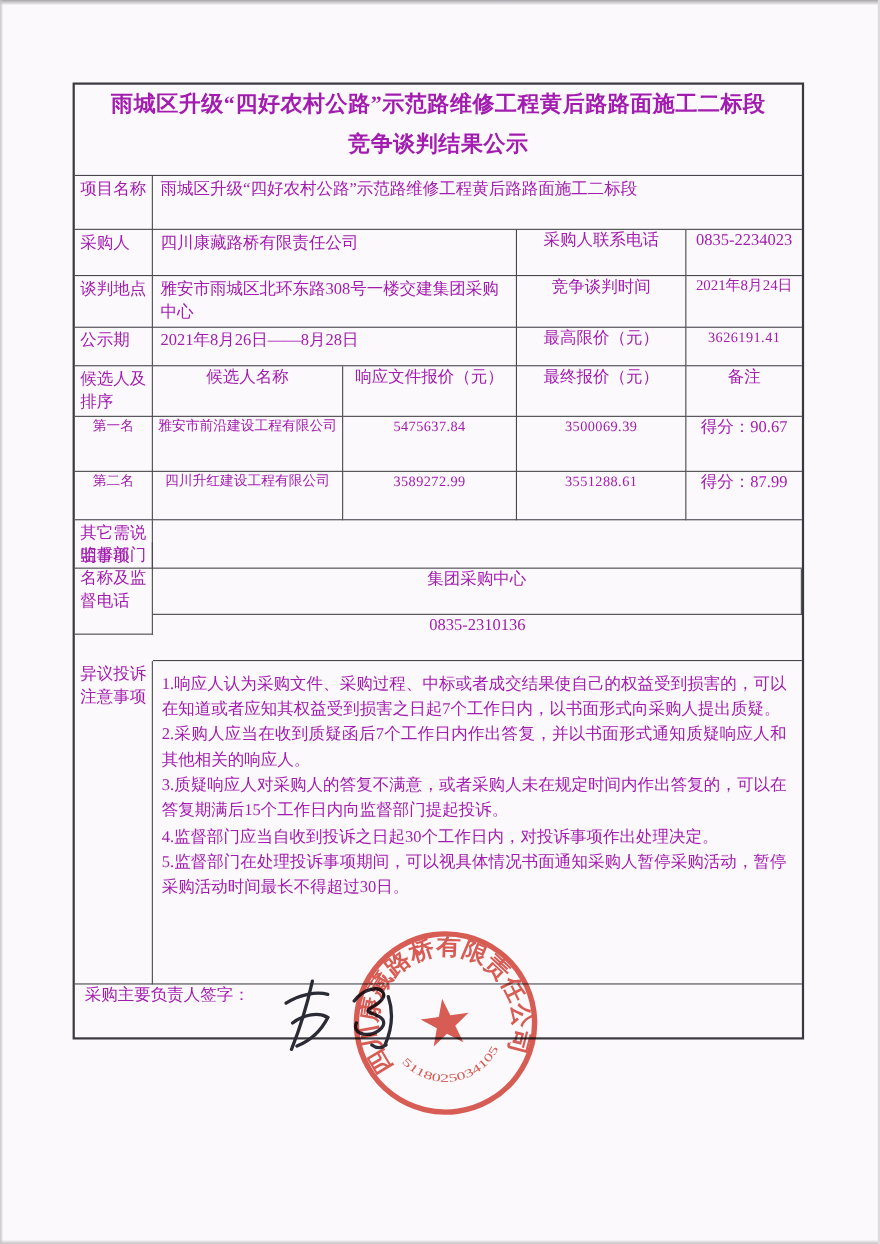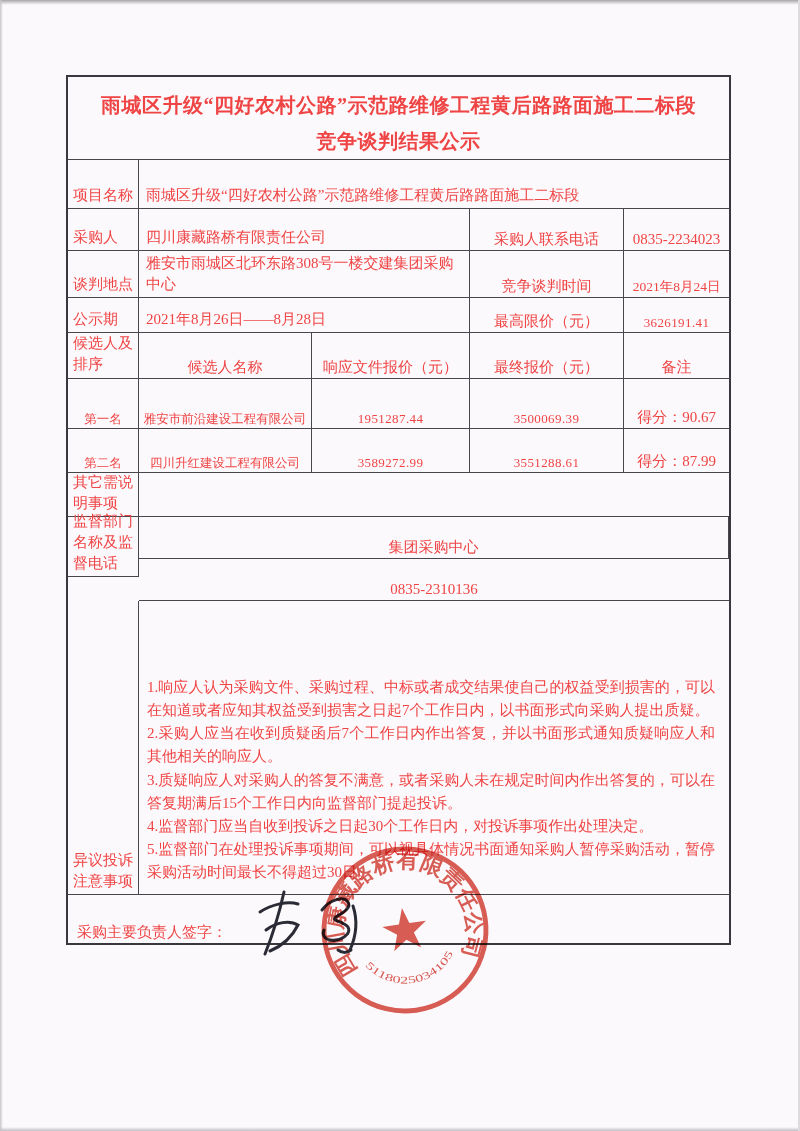--- a/index.html
+++ b/index.html
@@ -8,23 +8,23 @@
   .edge-top{position:absolute;left:0;top:0;width:800px;height:5px;
         background:linear-gradient(#a8a5aa,#e6e3e7 70%,rgba(255,255,255,0));}
   .edge-bottom{position:absolute;left:0;bottom:0;width:800px;height:4px;
         background:linear-gradient(rgba(255,255,255,0),#c3c0c5);}
   .edge-left{position:absolute;left:0;top:0;width:3px;height:1131px;
         background:linear-gradient(90deg,#c8c5ca,rgba(255,255,255,0));}
   .edge-right{position:absolute;right:0;top:0;width:2px;height:1131px;background:#dedbdf;}
 
   .doc-table{position:absolute;left:66px;top:75px;width:665px;height:870px;
         border:2px solid #38383e;box-sizing:border-box;}
-  .cell{position:absolute;box-sizing:border-box;display:flex;align-items:flex-end;
+  .cell{position:absolute;box-sizing:border-box;display:flex;align-items:flex-start;
         border-right:1.2px solid #46464c;border-bottom:1.2px solid #46464c;
-        font-size:15px;color:#ef4444;line-height:1.4;}
+        font-size:15px;color:#a21caf;line-height:1.4;}
   .no-br{border-right:none;}
   .no-bb{border-bottom:none;}
   .center{justify-content:center;text-align:center;}
   .lbl{padding:2px 3px 2px 5px;}
   .val{padding:2px 7px;}
   .bold{font-weight:bold;}
   .title-cell{font-size:20px;line-height:1.8;letter-spacing:.5px;}
   .num{font-size:13px;letter-spacing:.4px;}
   .small{font-size:12.5px;}
   .notes{padding:10px 14px 10px 8px;font-size:15px;line-height:1.54;}
@@ -71,21 +71,21 @@
     <div class="cell center no-br num" style="left:556px;top:221px;width:105px;height:35px;">3626191.41</div>
 
     <div class="cell lbl" style="left:0;top:256px;width:71px;height:46px;font-family:Liberation Mono, monospace;">候选人及排序</div>
     <div class="cell center" style="left:71px;top:256px;width:173px;height:46px;">候选人名称</div>
     <div class="cell center" style="left:402px;top:256px;width:154px;height:46px;">最终报价（元）</div>
     <div class="cell center" style="left:244px;top:256px;width:158px;height:46px;">响应文件报价（元）</div>
     <div class="cell center no-br" style="left:556px;top:256px;width:105px;height:46px;">备注</div>
 
     <div class="cell center small" style="left:0;top:302px;width:71px;height:50px;">第一名</div>
     <div class="cell center small" style="left:71px;top:302px;width:173px;height:50px;">雅安市前沿建设工程有限公司</div>
-    <div class="cell center num" style="left:244px;top:302px;width:158px;height:50px;">1951287.44</div>
+    <div class="cell center num" style="left:244px;top:302px;width:158px;height:50px;">5475637.84</div>
     <div class="cell center num" style="left:402px;top:302px;width:154px;height:50px;">3500069.39</div>
     <div class="cell center no-br" style="left:556px;top:302px;width:105px;height:50px;">得分：90.67</div>
 
     <div class="cell center small" style="left:0;top:352px;width:71px;height:44px;">第二名</div>
     <div class="cell center small" style="left:71px;top:352px;width:173px;height:44px;">四川升红建设工程有限公司</div>
     <div class="cell center num" style="left:244px;top:352px;width:158px;height:44px;">3589272.99</div>
     <div class="cell center num" style="left:402px;top:352px;width:154px;height:44px;">3551288.61</div>
     <div class="cell center no-br" style="left:556px;top:352px;width:105px;height:44px;">得分：87.99</div>
 
     <div class="cell lbl" style="left:0;top:396px;width:71px;height:44px;">其它需说明事项</div>

